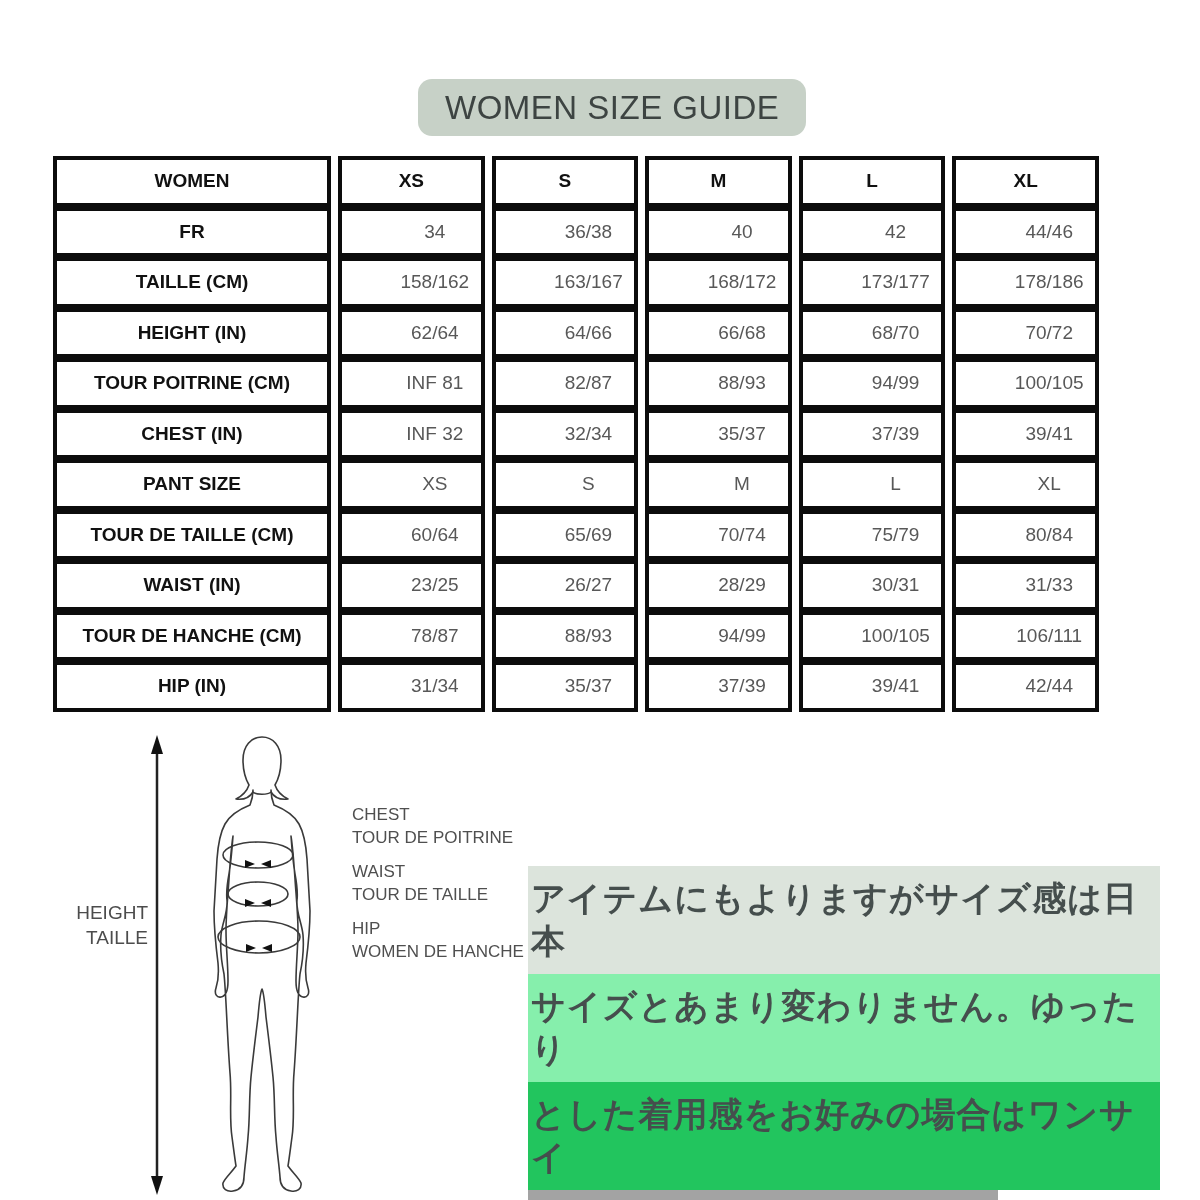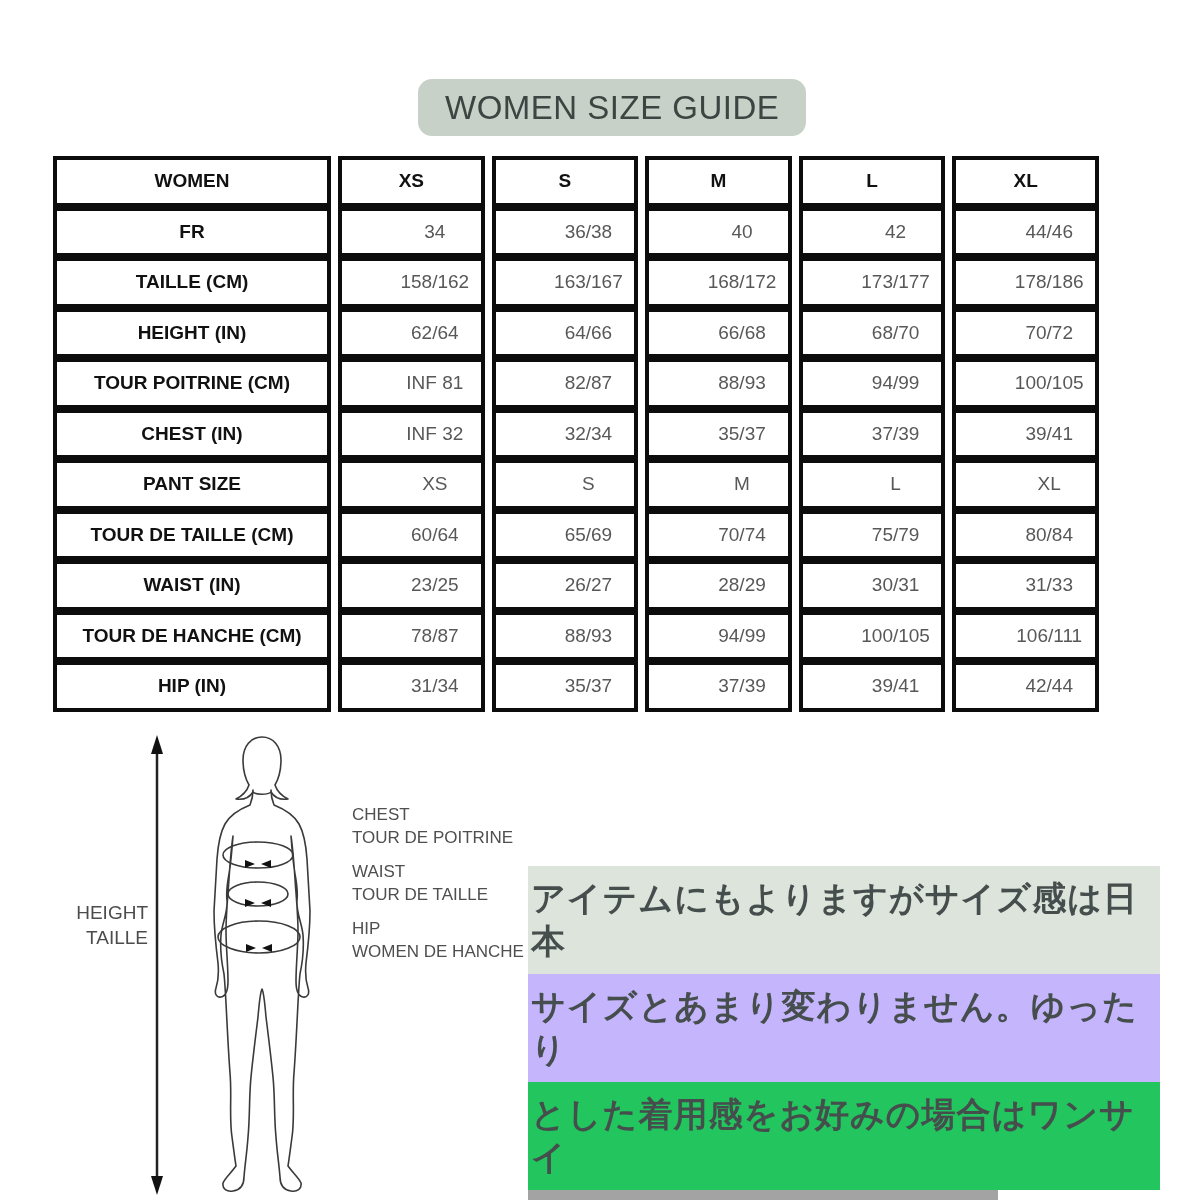--- a/index.html
+++ b/index.html
@@ -217,19 +217,19 @@
     <div>HIP</div>
     <div>WOMEN DE HANCHE</div>
   </div>
 </div>
 
 <div class="note">
   <div class="line full">
       <span style="background: rgb(220, 228, 220);">アイテムにもよりますがサイズ感は日本</span>
     </div>
   <div class="line full">
-      <span style="background: #c4b5fd;">サイズとあまり変わりません。ゆったり</span>
+      <span style="background: #86efac;">サイズとあまり変わりません。ゆったり</span>
     </div>
   <div class="line full">
       <span style="background: #22c55e;">とした着用感をお好みの場合はワンサイ</span>
     </div>
   <div class="line part"><span style="background: #a3a3a3; text-decoration: underline;">ズ大きめをおすすめします。</span></div>
 </div>
 
 </body></html>

